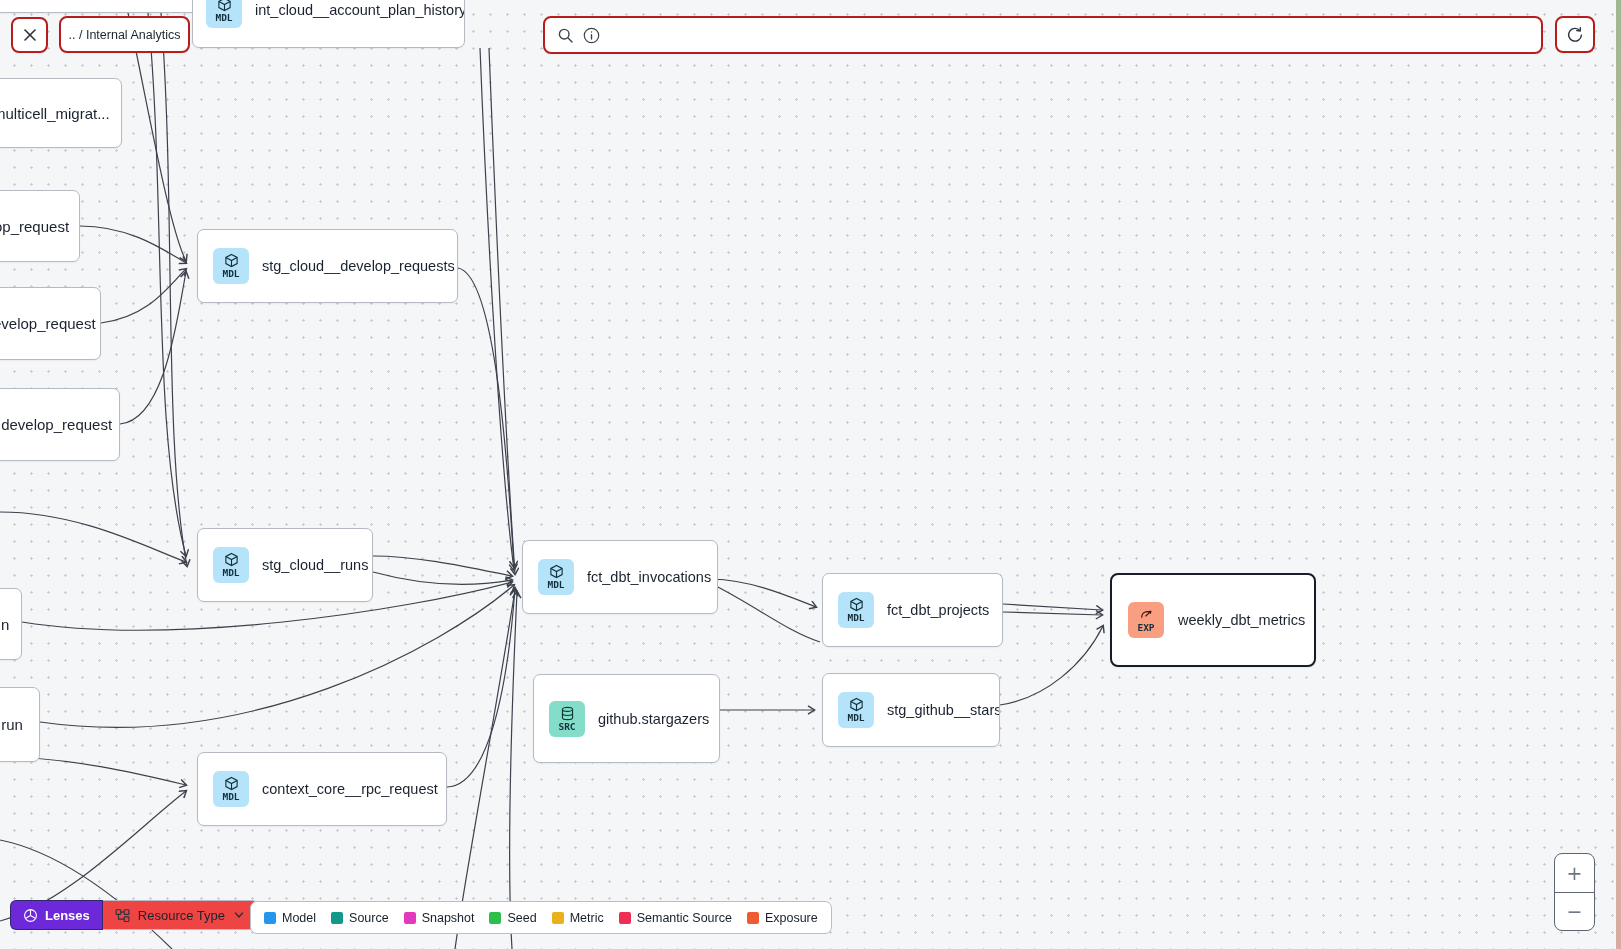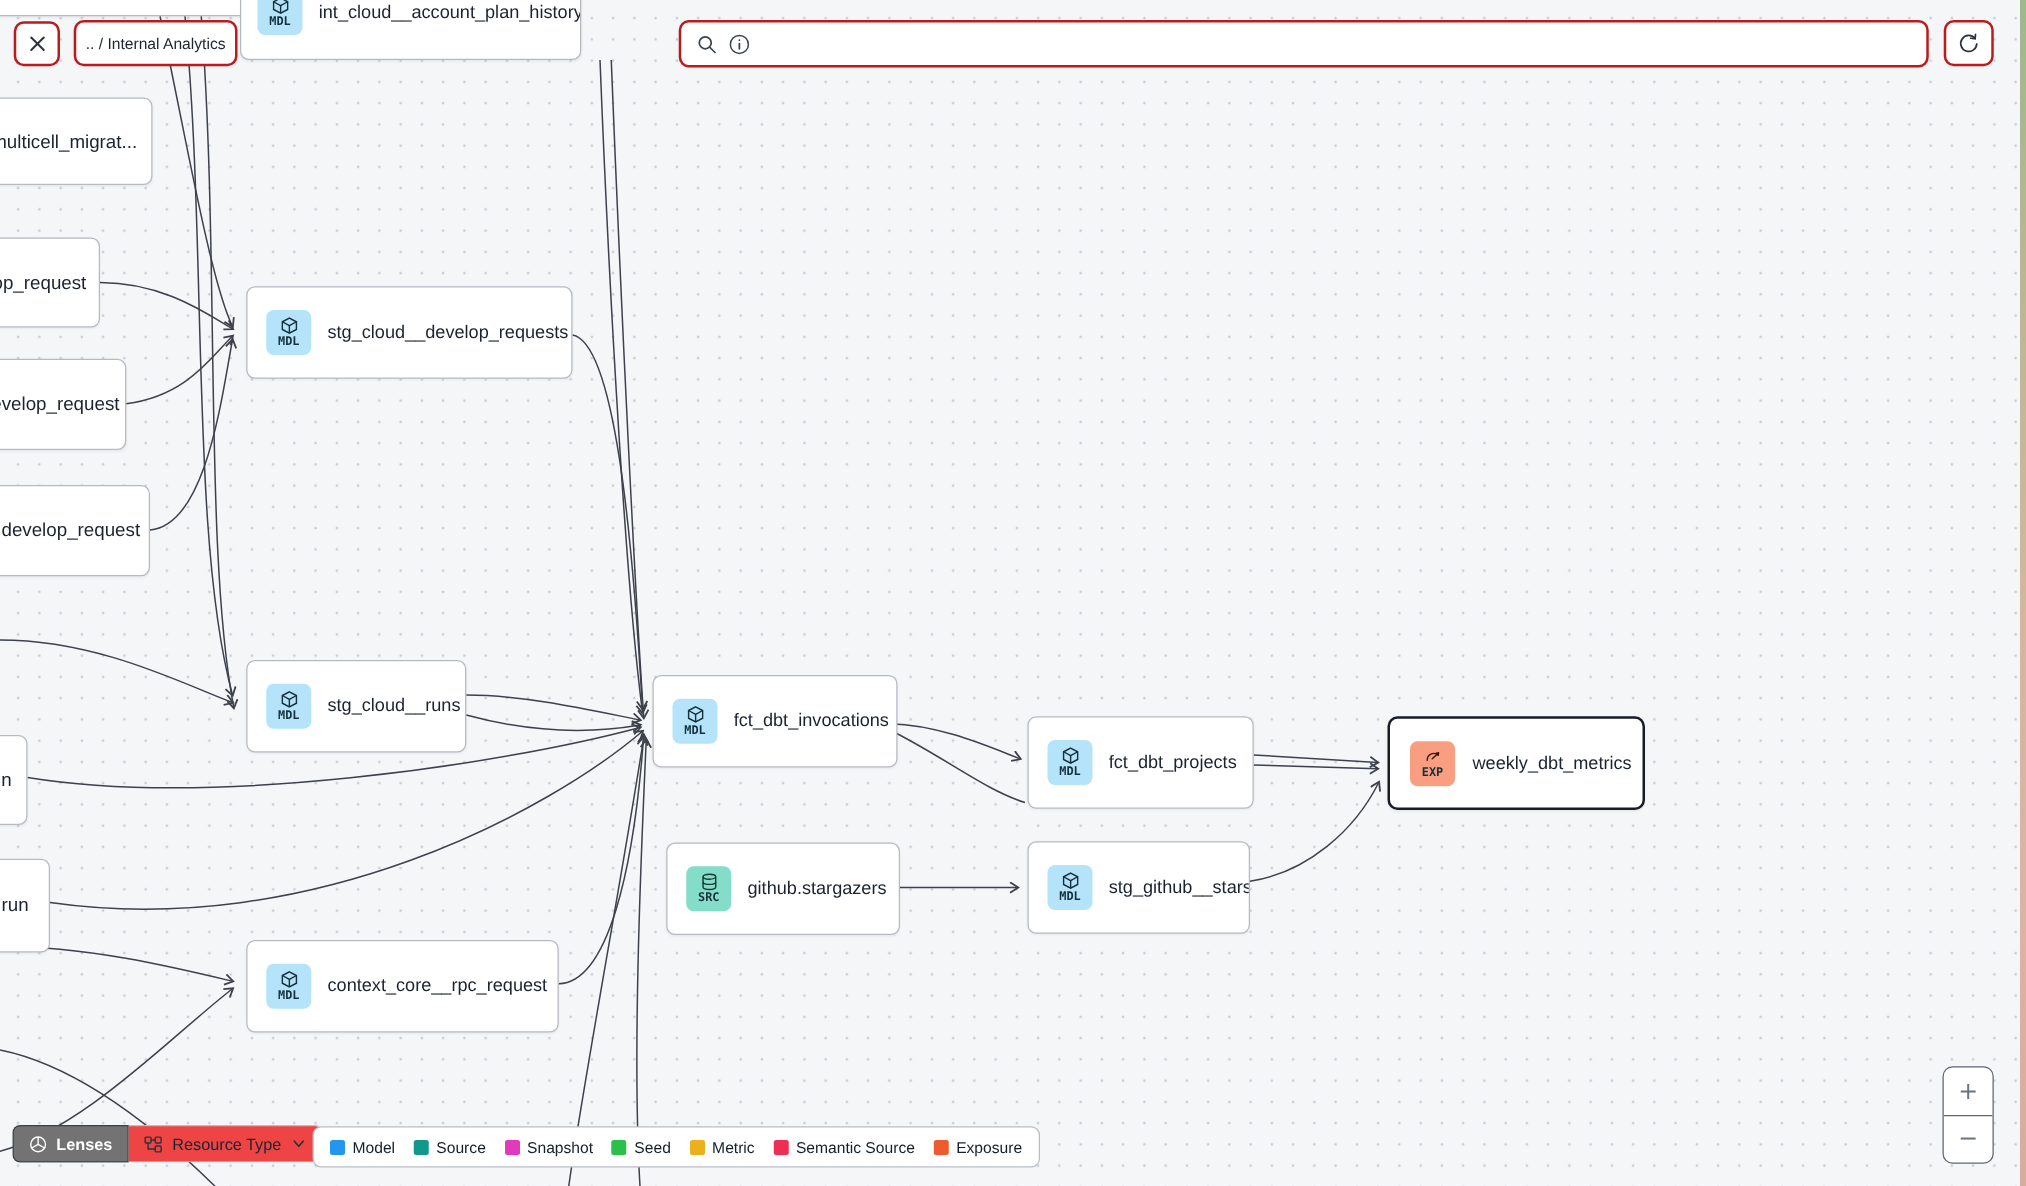--- a/index.html
+++ b/index.html
@@ -239,35 +239,35 @@
             <path d="M8 1.5 L14 4.7 L14 11.3 L8 14.5 L2 11.3 L2 4.7 Z"></path>
             <path d="M2 4.7 L8 8 L14 4.7"></path>
             <path d="M8 8 L8 14.5"></path>
           </g>
         </svg>
       <span class="bt">MDL</span>
     </div>
     <span class="lbl">fct_dbt_projects</span>
   </div>
 
-  <div class="node selected" style="left:1110px;top:573px;width:206px;height:75px;padding-left:16px;">
+  <div class="node selected" style="left:1110px;top:573px;width:206px;height:94px;padding-left:16px;">
     <div class="badge" style="background-color: rgb(249, 158, 129);">
       <svg class="ic" viewBox="0 0 16 16">
           <g fill="none" stroke="#3c1708" stroke-width="1.2" stroke-linecap="round">
             <path d="M3 11 A 5.6 5.6 0 0 1 12.2 6.4"></path>
             <path d="M7.2 9.6 L12.6 4.6"></path>
             <path d="M12.6 4.6 L10.6 4.9 M12.6 4.6 L12.3 6.6"></path>
           </g>
         </svg>
       <span class="bt">EXP</span>
     </div>
     <span class="lbl" style="margin-left:14px;">weekly_dbt_metrics</span>
   </div>
 
-  <div class="node" style="left:533px;top:674px;width:187px;height:74px;padding-left:15px;">
+  <div class="node" style="left:533px;top:674px;width:187px;height:89px;padding-left:15px;">
     <div class="badge" style="background-color: rgb(132, 221, 200);">
       <svg class="ic" viewBox="0 0 16 16">
           <g fill="none" stroke="#0d3a32" stroke-width="1.2">
             <ellipse cx="8" cy="3.6" rx="5.4" ry="2.1"></ellipse>
             <path d="M2.6 3.6 V12.4 C2.6 13.6 5 14.5 8 14.5 C11 14.5 13.4 13.6 13.4 12.4 V3.6"></path>
             <path d="M2.6 8 C2.6 9.2 5 10.1 8 10.1 C11 10.1 13.4 9.2 13.4 8"></path>
           </g>
         </svg>
       <span class="bt">SRC</span>
     </div>
@@ -338,21 +338,21 @@
 <div class="chip" id="refresh-btn">
   <svg class="ic" width="18" height="18" viewBox="0 0 18 18">
     <g fill="none" stroke="#2a323d" stroke-width="1.4" stroke-linecap="round">
       <path d="M13.9 4.6 A 6.4 6.4 0 1 0 15.4 9.2"></path>
       <path d="M14.4 1.6 L14.1 5 L10.7 4.6"></path>
     </g>
   </svg>
 </div>
 
 <div id="lenses-group">
-  <div id="lenses-btn" style="background-color: #737373; align-items: center;">
+  <div id="lenses-btn" style="background-color: #6d28d9; align-items: center;">
     <svg class="ic" width="15" height="15" viewBox="0 0 16 16">
       <g fill="none" stroke="#ffffff" stroke-width="1.2">
         <circle cx="8" cy="8" r="6.3"></circle>
         <path d="M8 1.7 L8 8"></path>
           <path d="M8 8 L13.5 11.1"></path>
           <path d="M8 8 L2.5 11.1"></path>
       </g>
     </svg>
     <span>Lenses</span>
   </div>

